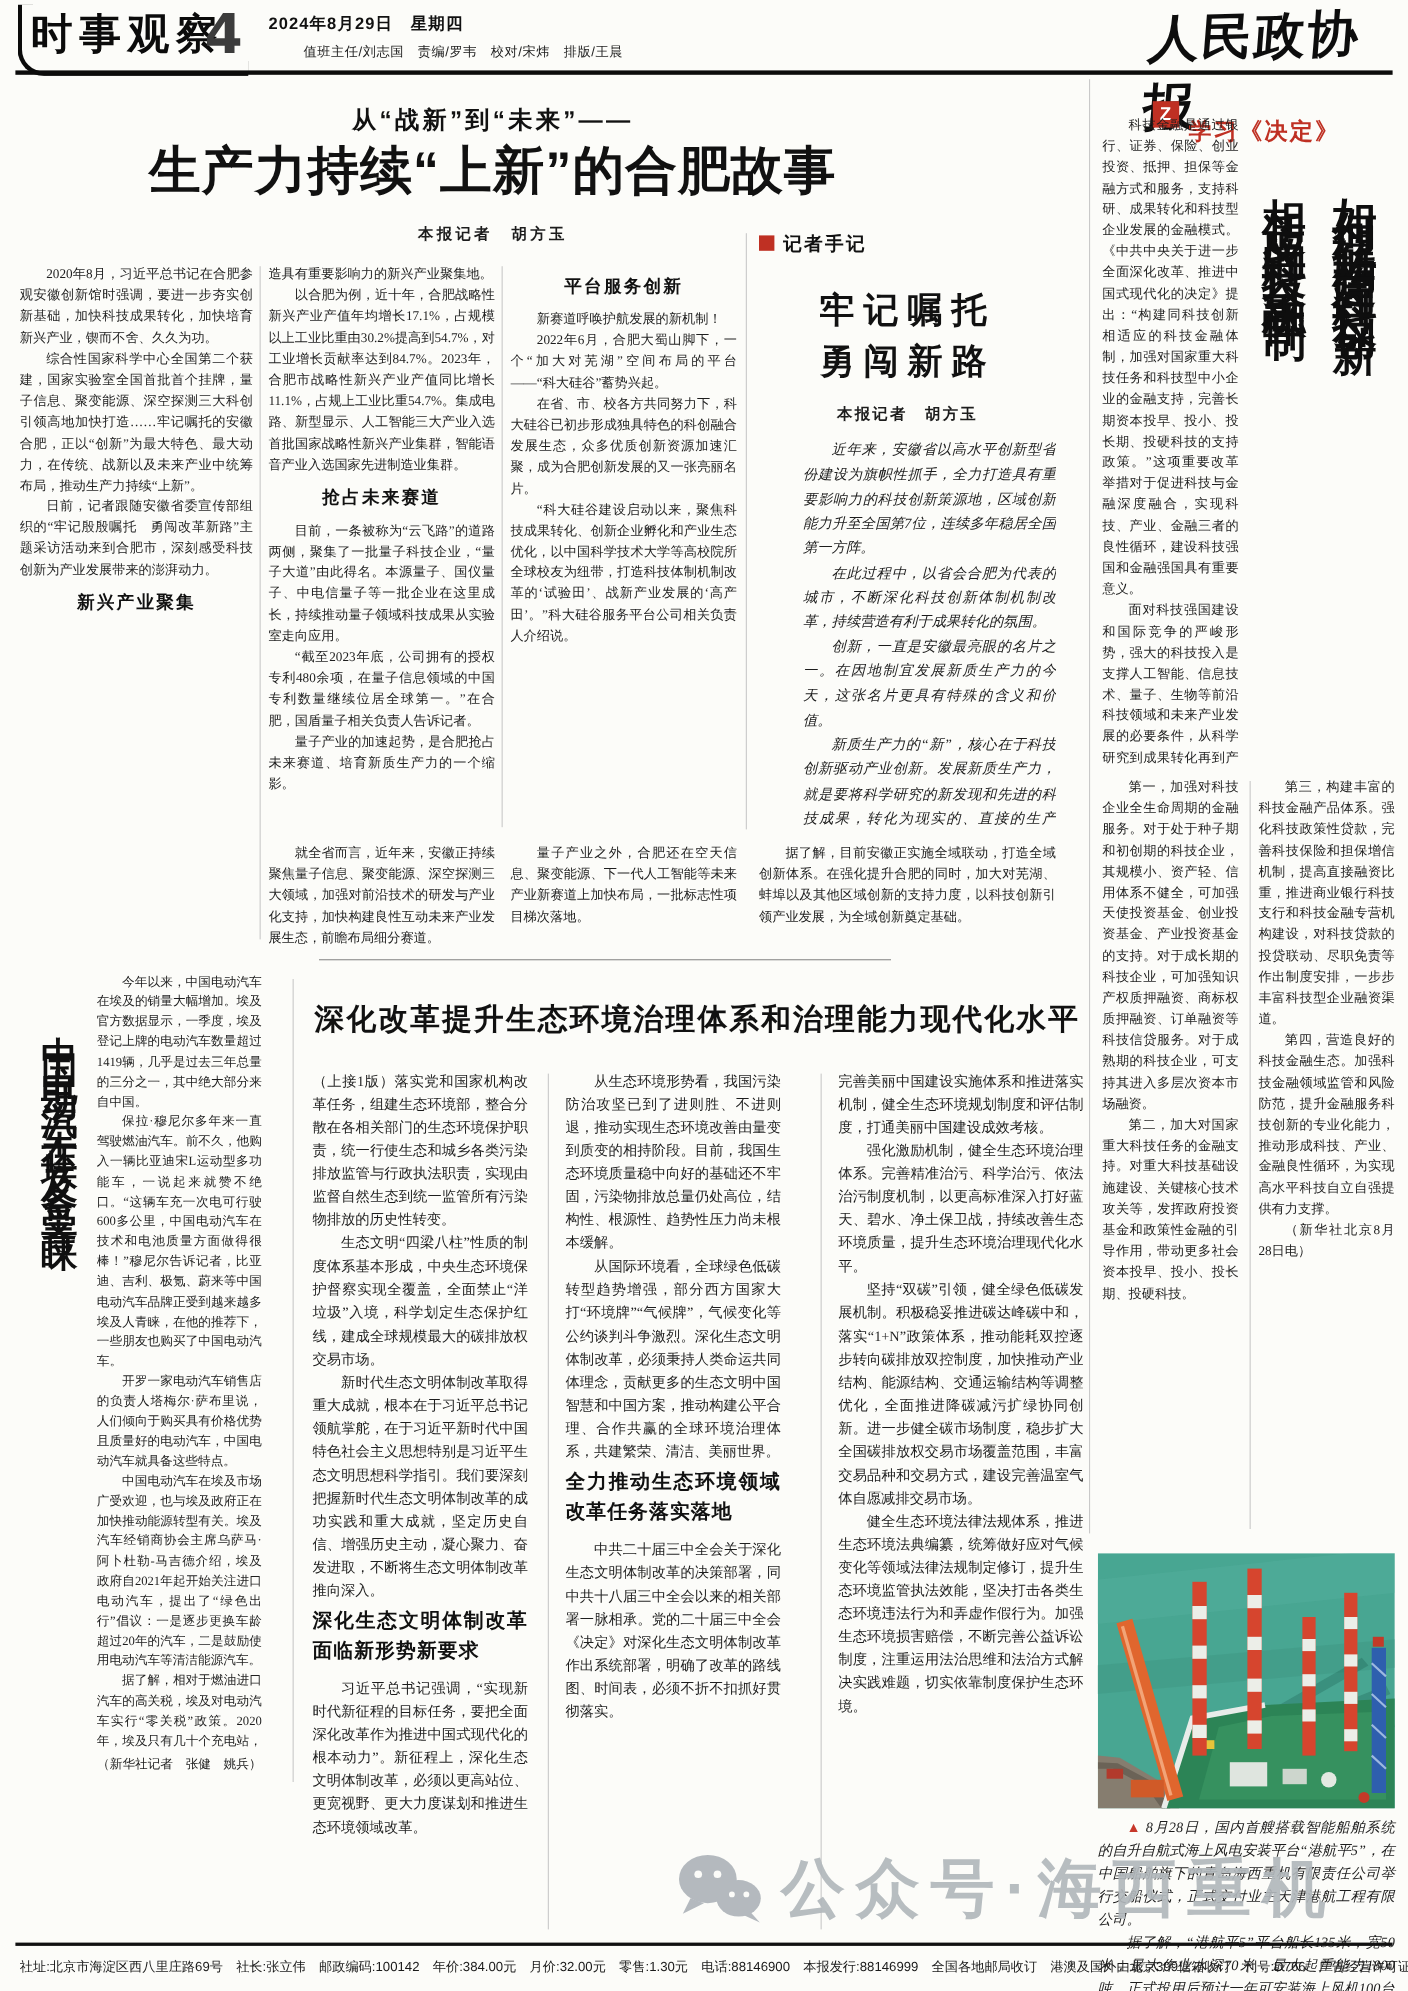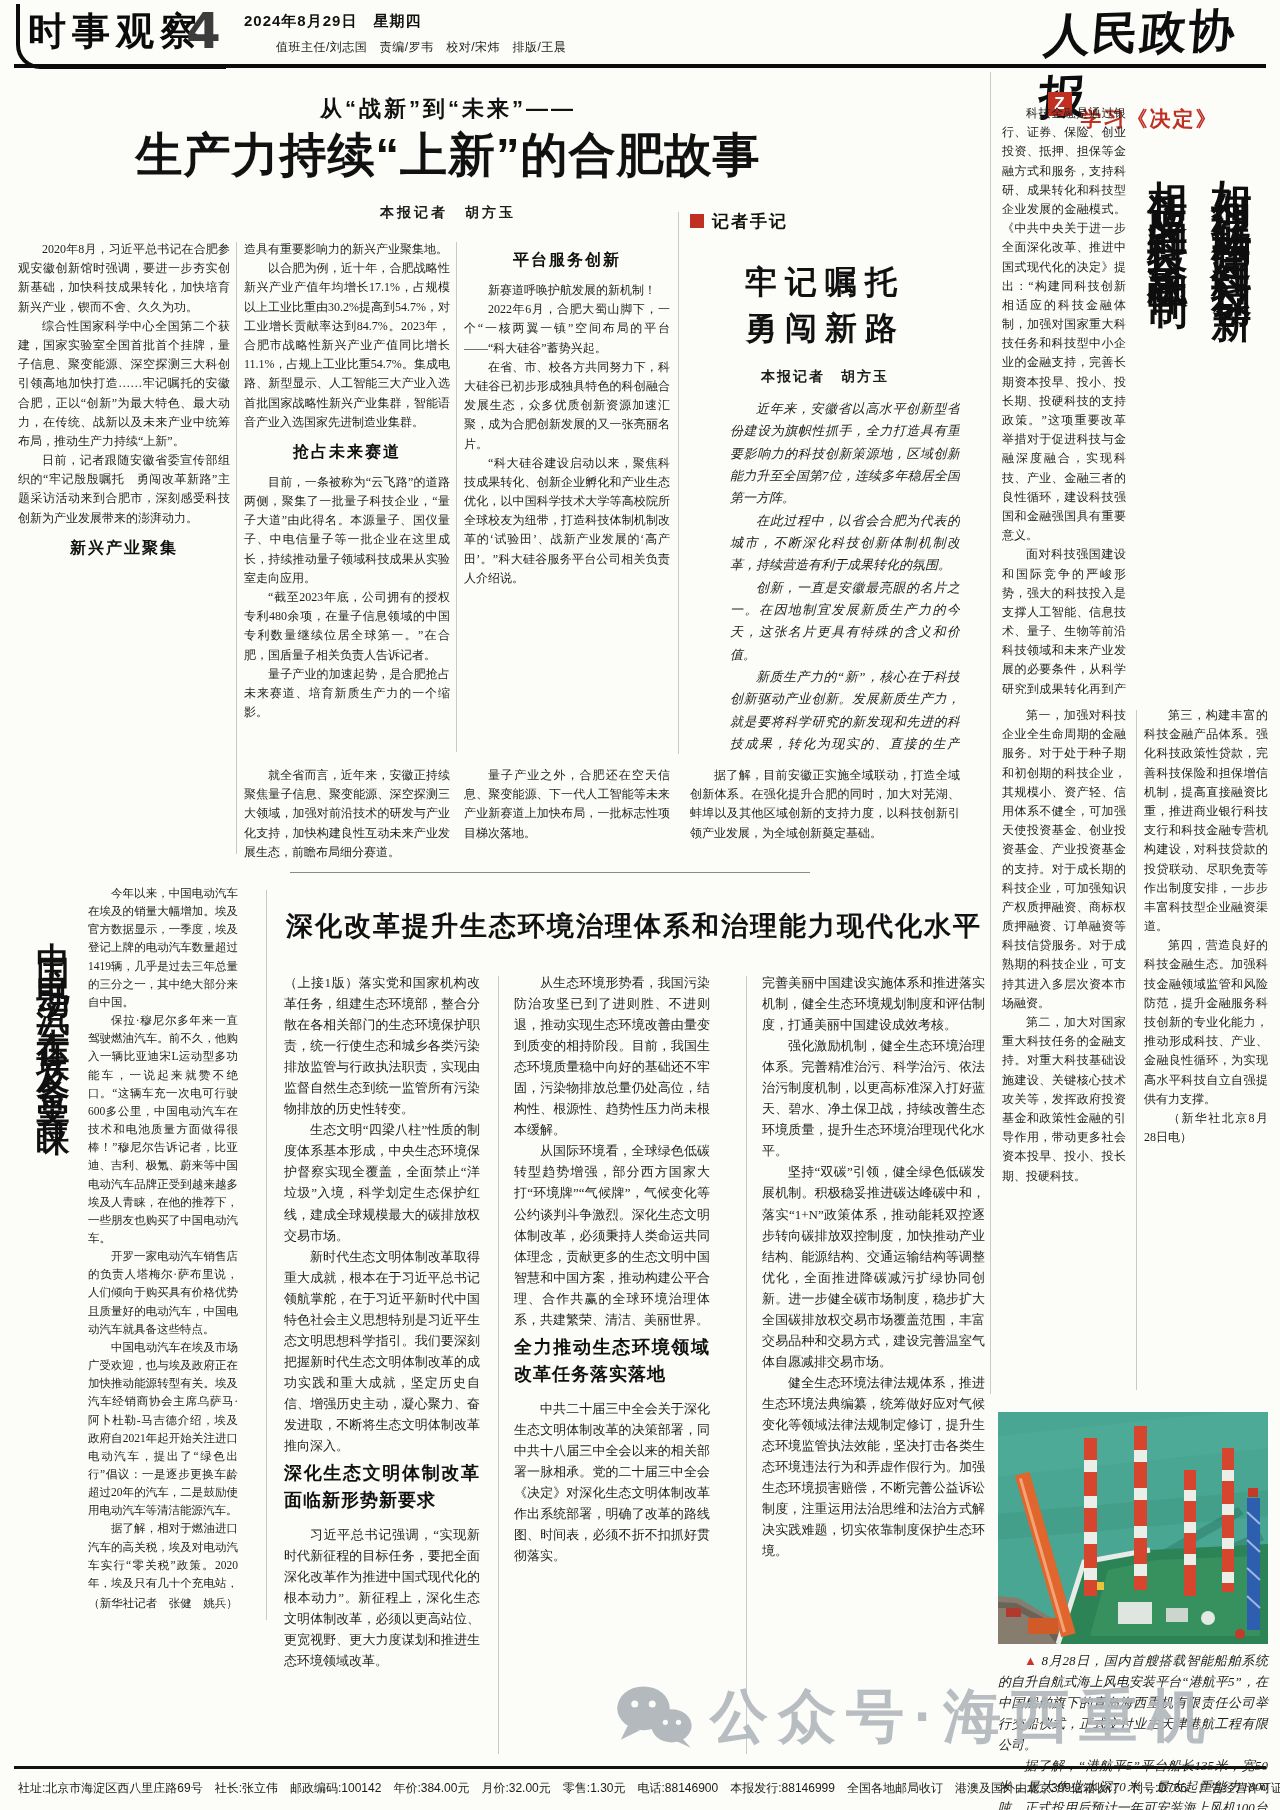--- a/index.html
+++ b/index.html
@@ -122,21 +122,21 @@
     <div>
         <p class="para">目前，一条被称为“云飞路”的道路两侧，聚集了一批量子科技企业，“量子大道”由此得名。本源量子、国仪量子、中电信量子等一批企业在这里成长，持续推动量子领域科技成果从实验室走向应用。</p>
         <p class="para">“截至2023年底，公司拥有的授权专利480余项，在量子信息领域的中国专利数量继续位居全球第一。”在合肥，国盾量子相关负责人告诉记者。</p>
         <p class="para">量子产业的加速起势，是合肥抢占未来赛道、培育新质生产力的一个缩影。</p>
       </div>
   </div>
   <div class="abs txtcol col3">
     <div class="colhead">平台服务创新</div>
     <div>
         <p class="para">新赛道呼唤护航发展的新机制！</p>
-        <p class="para">2022年6月，合肥大蜀山脚下，一个“一核两翼一镇”空间布局的平台——“科大硅谷”蓄势兴起。</p>
+        <p class="para">2022年6月，合肥大蜀山脚下，一个“加大对芜湖”空间布局的平台——“科大硅谷”蓄势兴起。</p>
         <p class="para">在省、市、校各方共同努力下，科大硅谷已初步形成独具特色的科创融合发展生态，众多优质创新资源加速汇聚，成为合肥创新发展的又一张亮丽名片。</p>
         <p class="para">“科大硅谷建设启动以来，聚焦科技成果转化、创新企业孵化和产业生态优化，以中国科学技术大学等高校院所全球校友为纽带，打造科技体制机制改革的‘试验田’、战新产业发展的‘高产田’。”科大硅谷服务平台公司相关负责人介绍说。</p>
       </div>
   </div>
 
   <div class="abs vrule" style="left:236px;top:242px;height:612px;"></div>
   <div class="abs vrule" style="left:456px;top:242px;height:510px;"></div>
   <div class="abs vrule" style="left:678px;top:212px;height:542px;"></div>
   <div class="abs vrule" style="left:990px;top:72px;height:1322px;"></div>
 

